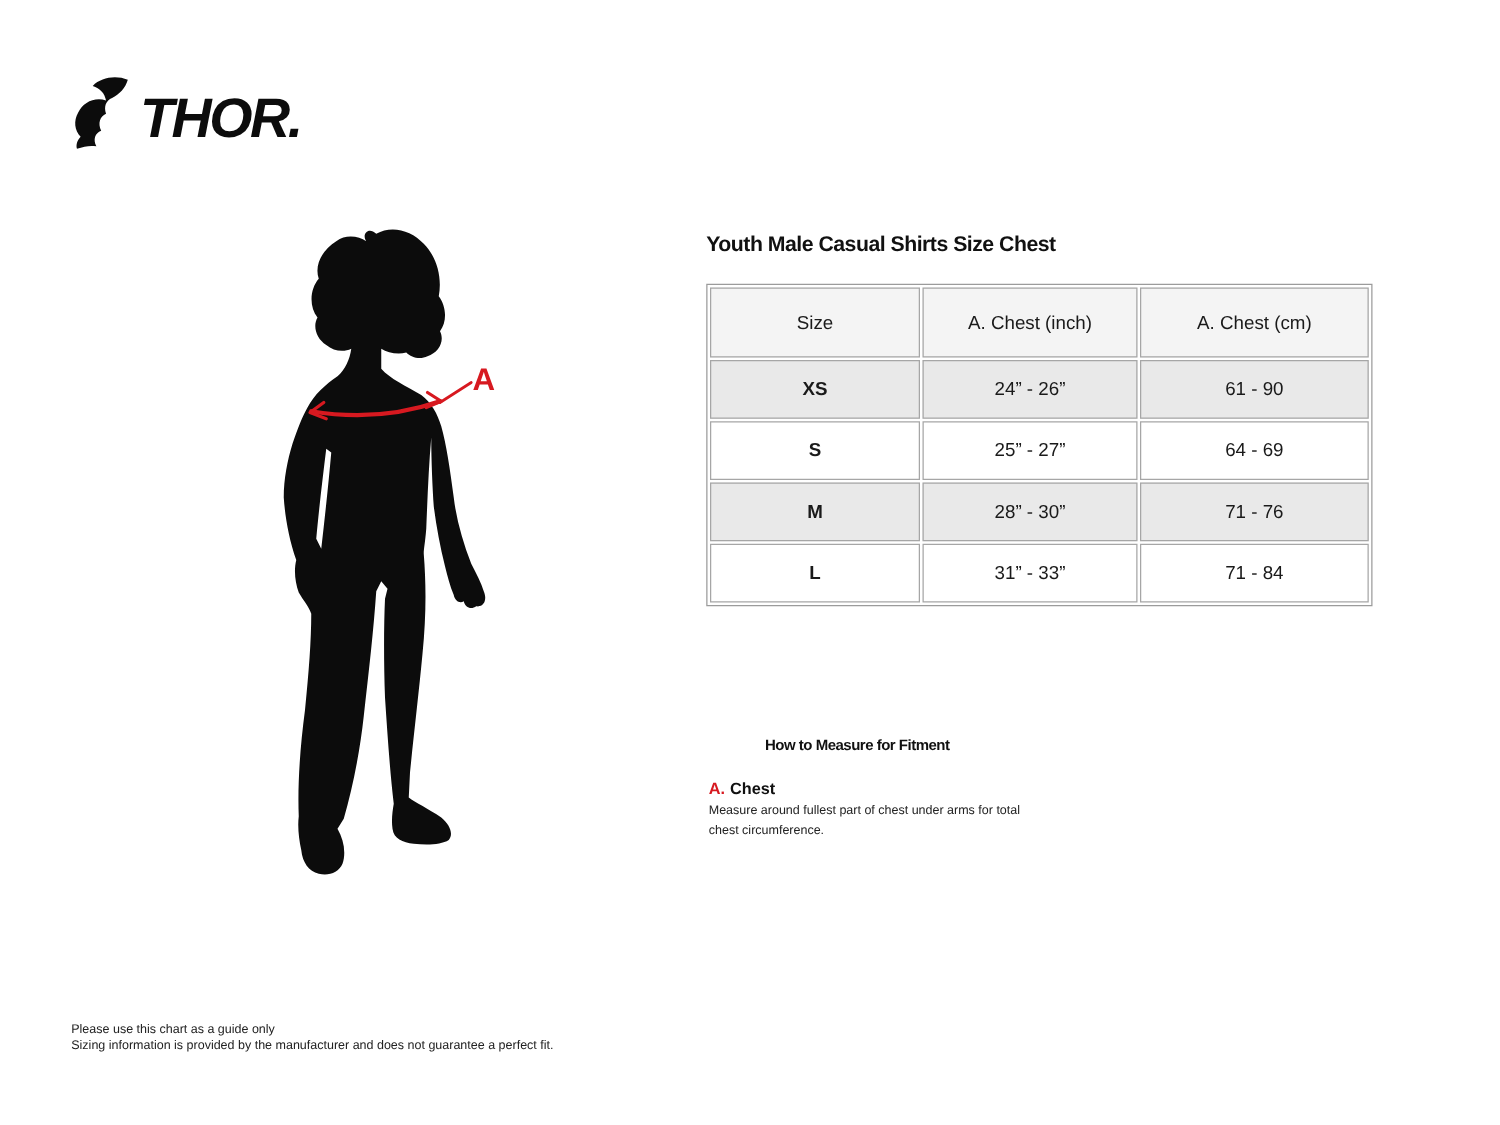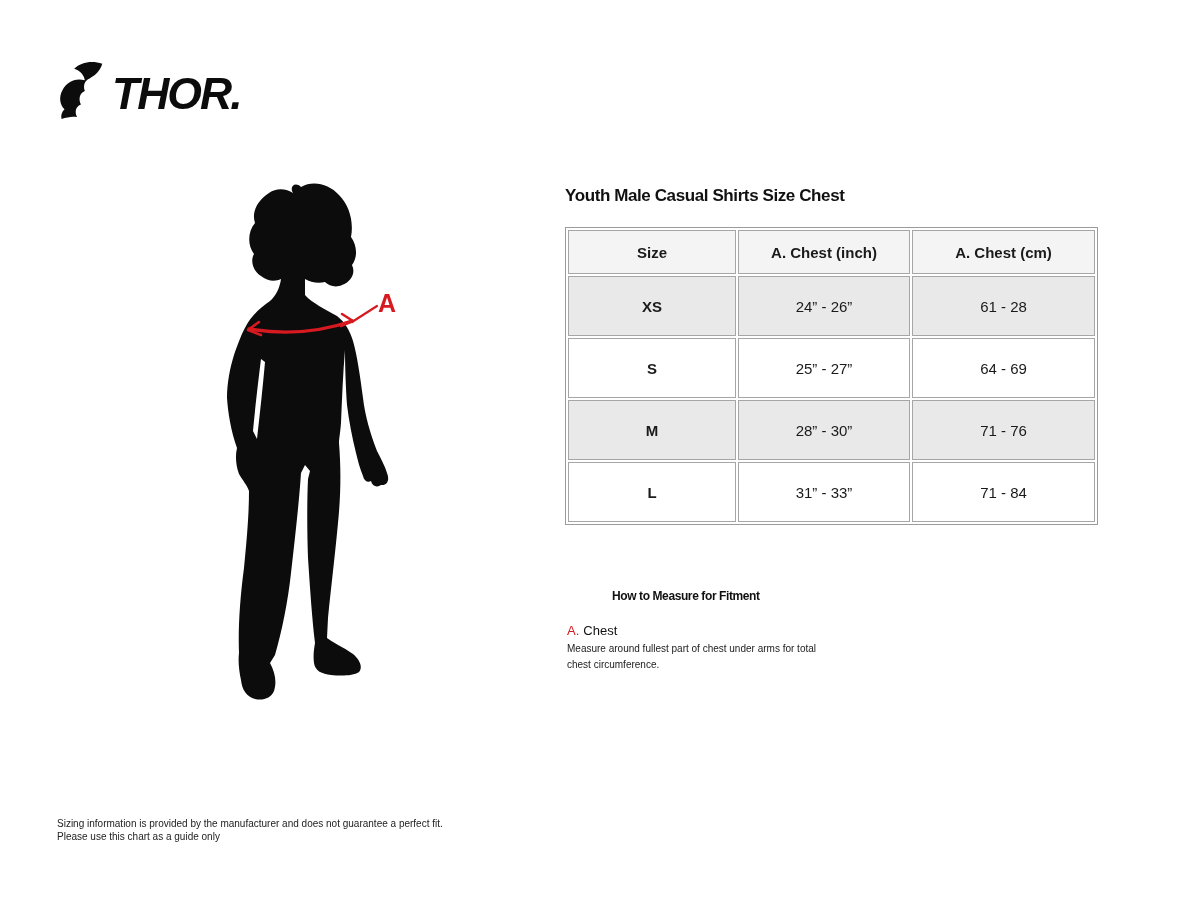--- a/index.html
+++ b/index.html
@@ -13,31 +13,31 @@
   
   #figure { left: 215px; top: 183px; width: 240px; height: 540px; }
 
   
   #chart-title { left: 565px; top: 186px; font-size: 17px; font-weight: bold;
     letter-spacing: -0.4px; color: #111; }
   #size-table { left: 565px; top: 227px; border-collapse: separate; border-spacing: 2px;
     width: 527px; table-layout: fixed; background: #fff; border: 1px solid #9b9b9b; }
   #size-table th, #size-table td { border: 1px solid #a6a6a6; text-align: center;
     vertical-align: middle; font-size: 15px; }
-  #size-table th { height: 44px; background: #f4f4f4; font-weight: bold; }
-  #size-table td { height: 60px; background: #ffffff; }
+  #size-table th { height: 56px; background: #f4f4f4; font-weight: normal; }
+  #size-table td { height: 47px; background: #ffffff; }
   #size-table tr.alt td { background: #e9e9e9; }
   #size-table td.size-cell { font-weight: bold; }
   #size-table col.c1 { width: 168px; } #size-table col.c2 { width: 172px; }
   #size-table col.c3 { width: 183px; }
 
   
   #measure-title { left: 565px; top: 589px; font-size: 12px; font-weight: bold;
     letter-spacing: -0.4px; color: #111; margin-left: 47px; }
-  #measure-key-line { left: 567px; top: 623px; font-size: 13px; font-weight: normal; }
+  #measure-key-line { left: 567px; top: 623px; font-size: 13px; font-weight: bold; }
   #measure-key-line .key { color: #d71920; }
   #measure-key-line .name { color: #111; margin-left: 4px; }
   #measure-desc { left: 567px; top: 641px; width: 252px; font-size: 10px;
     line-height: 15.5px; color: #222; }
 
   
   #footer { left: 57px; top: 818px; font-size: 10px; line-height: 12.5px; color: #222; }
 
   svg text.logo-text { font-family: "Liberation Sans", "DejaVu Sans", sans-serif;
     font-weight: bold; font-style: italic; letter-spacing: -2px; }
@@ -151,21 +151,21 @@
     <tr>
       <th>Size</th>
       <th>A. Chest (inch)</th>
       <th>A. Chest (cm)</th>
     </tr>
   </thead>
   <tbody>
     <tr class="alt">
       <td class="size-cell">XS</td>
       <td>24” - 26”</td>
-      <td>61 - 28</td>
+      <td>61 - 90</td>
     </tr>
     <tr>
       <td class="size-cell">S</td>
       <td>25” - 27”</td>
       <td>64 - 69</td>
     </tr>
     <tr class="alt">
       <td class="size-cell">M</td>
       <td>28” - 30”</td>
       <td>71 - 76</td>
@@ -180,15 +180,15 @@
 
 <h2 class="abs" id="measure-title">How to Measure for Fitment</h2>
 
 <div class="abs" id="measure-key-line">
   <span class="key">A.</span><span class="name">Chest</span>
 </div>
 
 <p class="abs" id="measure-desc">Measure around fullest part of chest under arms for total chest circumference.</p>
 
 <div class="abs" id="footer">
+  <div>Please use this chart as a guide only</div>
   <div>Sizing information is provided by the manufacturer and does not guarantee a perfect fit.</div>
-  <div>Please use this chart as a guide only</div>
 </div>
 
 </body></html>

